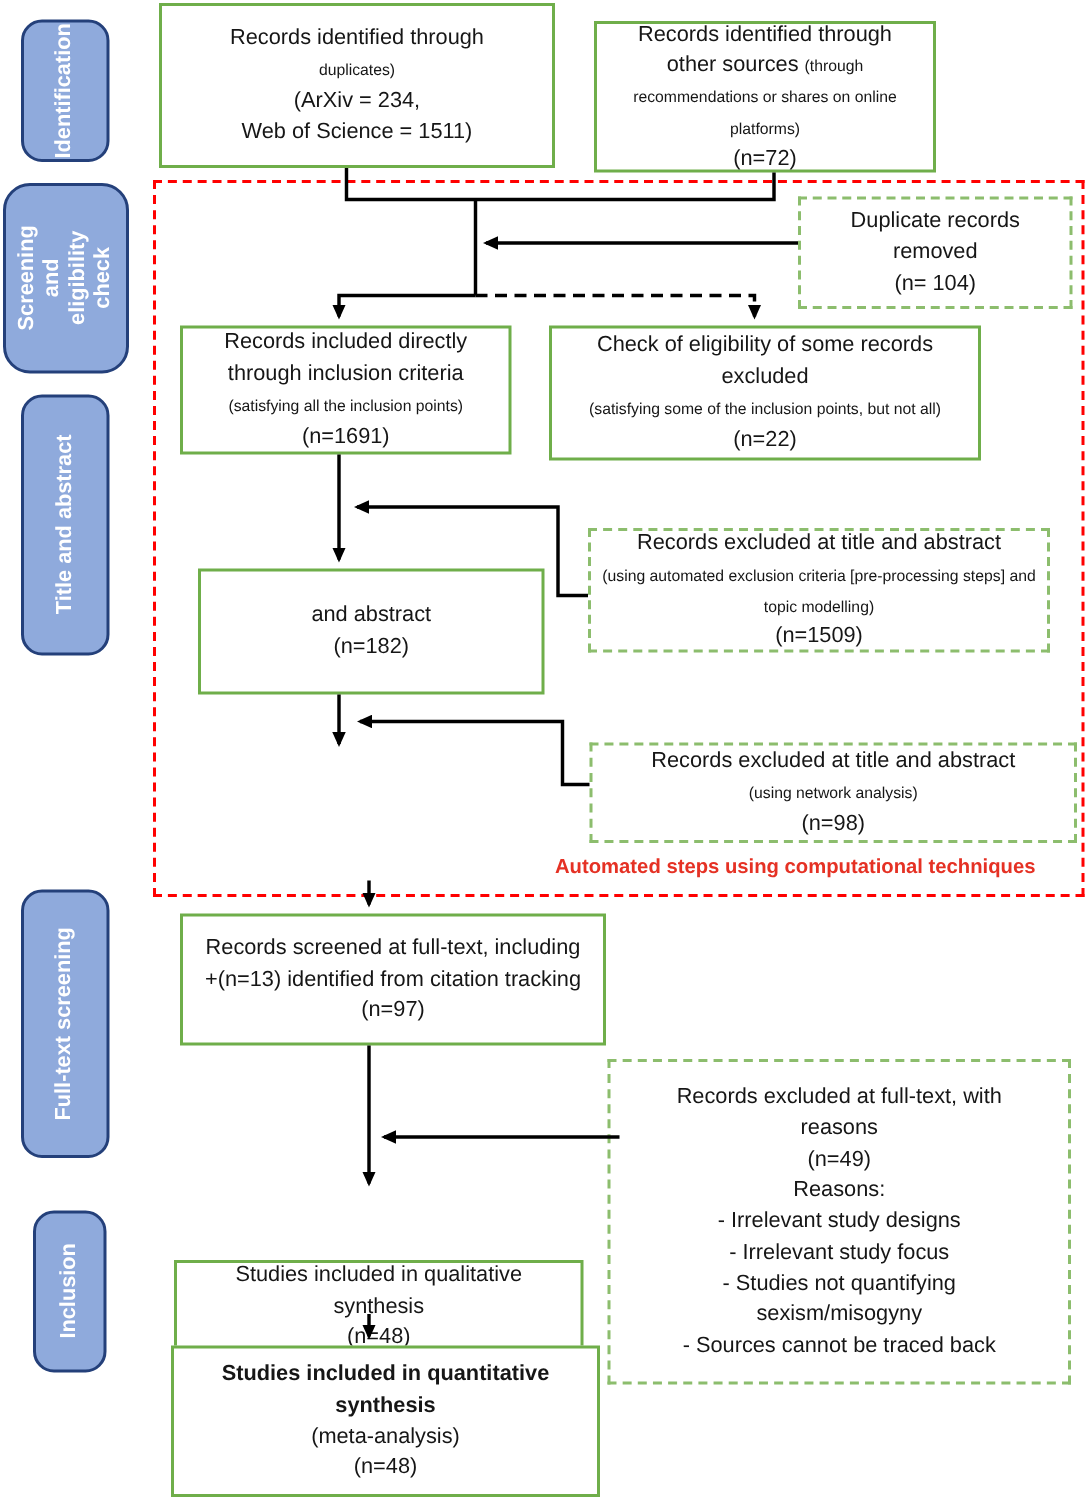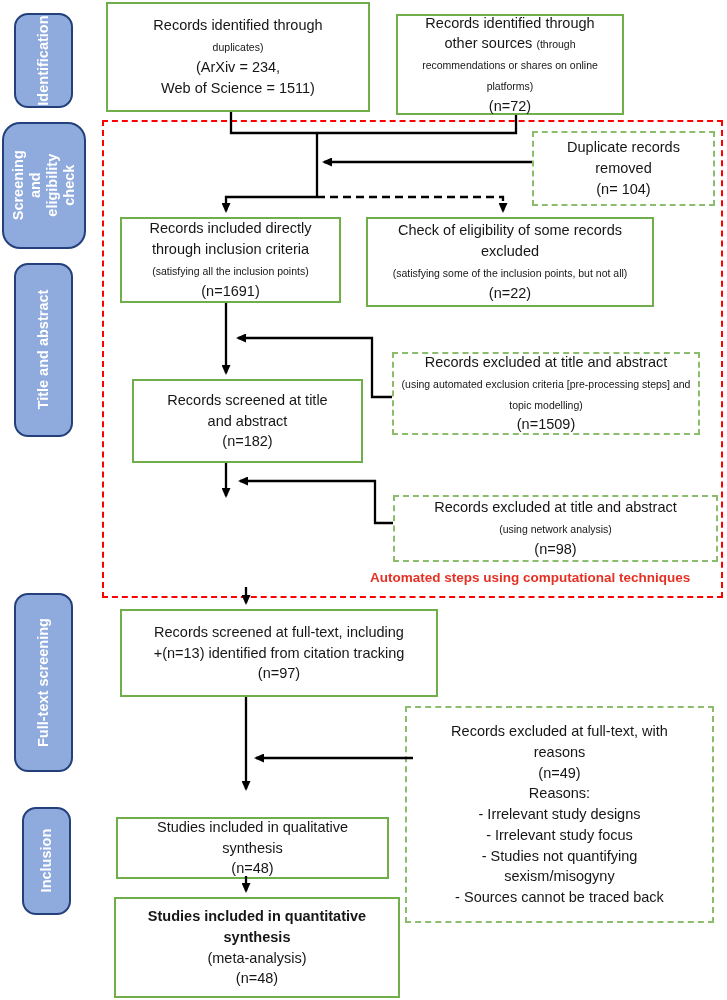--- a/index.html
+++ b/index.html
@@ -38,23 +38,23 @@
 
   .bx-a{left:106px;top:2px;width:264px;height:110px}
   .bx-b{left:396px;top:14px;width:228px;height:101px}
   .bx-dup{left:532px;top:131px;width:183px;height:75px}
   .bx-c{left:120px;top:217px;width:221px;height:86px}
   .bx-d{left:366px;top:217px;width:288px;height:90px}
   .bx-g{left:392px;top:352px;width:308px;height:83px}
   .bx-f{left:132px;top:379px;width:231px;height:84px}
   .bx-h{left:393px;top:495px;width:325px;height:67px}
   .bx-e{left:132px;top:502px;width:236px;height:85px}
-  .bx-i{left:120px;top:609px;width:318px;height:88px}
+  .bx-i{left:120px;top:609px;width:284px;height:88px}
   .bx-k{left:405px;top:706px;width:309px;height:217px}
-  .bx-j{left:116px;top:817px;width:273px;height:62px}
+  .bx-j{left:116px;top:840px;width:273px;height:62px}
   .bx-l{left:114px;top:897px;width:286px;height:101px}
 
   .arrows{position:absolute;left:0;top:0;pointer-events:none;}
 </style>
 </head>
 <body>
 
 <div class="canvas">
 
   <div class="sb sb1">
@@ -106,21 +106,20 @@
       <div class="ln"><span class="sm">(satisfying some of the inclusion points, but not all)</span></div>
       <div class="ln"><span class="b">(n=22)</span></div>
     </div>
   <div class="gbox dashed bx-g">
       <div class="ln"><span class="b">Records excluded at title and abstract</span></div>
       <div class="ln"><span class="sm">(using automated exclusion criteria [pre-processing steps] and</span></div>
       <div class="ln"><span class="sm">topic modelling)</span></div>
       <div class="ln"><span class="b">(n=1509)</span></div>
     </div>
   <div class="gbox bx-f">
-      <div class="ln"><span class="b">Records screened at title</span></div>
       <div class="ln"><span class="b">and abstract</span></div>
       <div class="ln"><span class="b">(n=182)</span></div>
     </div>
   <div class="gbox dashed bx-h">
       <div class="ln"><span class="b">Records excluded at title and abstract</span></div>
       <div class="ln"><span class="sm">(using network analysis)</span></div>
       <div class="ln"><span class="b">(n=98)</span></div>
     </div>
   <div class="gbox bx-i">
       <div class="ln"><span class="b">Records screened at full-text, including</span></div>

